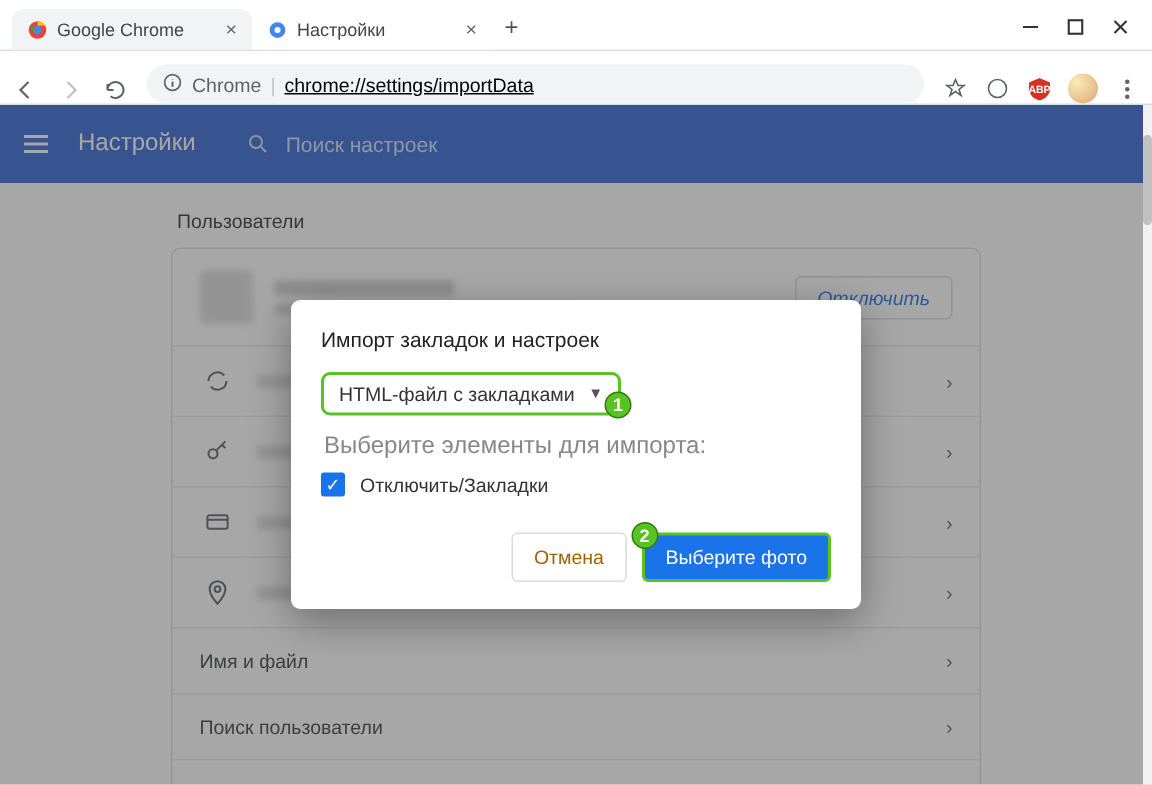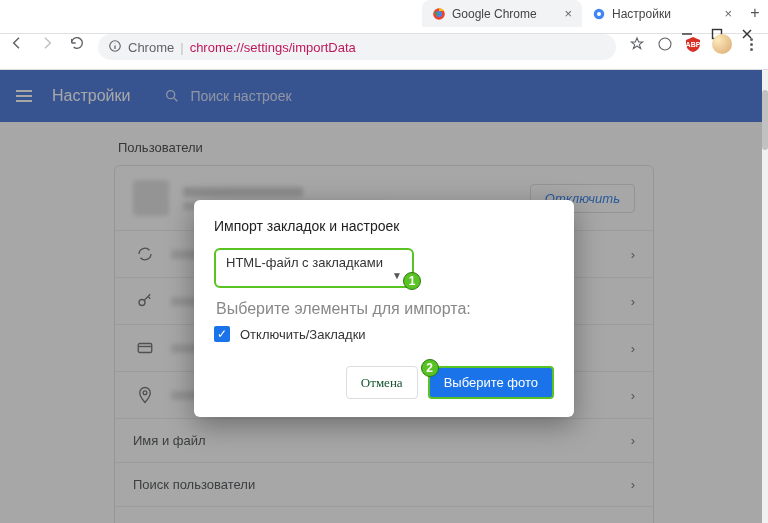--- a/index.html
+++ b/index.html
@@ -1,37 +1,37 @@
 <!DOCTYPE html>
 <html><head>
 <meta charset="utf-8">
 <style>
 * { margin: 0; padding: 0; box-sizing: border-box; font-family: "Segoe UI", Arial, sans-serif; }
 body { width: 768px; height: 523px; background: #fff; overflow: hidden; position: relative; }
 
 
-.titlebar { height: 34px; background: #fff; display: flex; align-items: flex-end; border-bottom: 1px solid #e0e0e0; flex-direction: column; }
+.titlebar { height: 34px; background: #fff; display: flex; align-items: flex-end; border-bottom: 1px solid #e0e0e0; }
 .tabs { display: flex; gap: 0; padding-left: 8px; flex: 1; }
 .tab { display: flex; align-items: center; gap: 6px; padding: 6px 10px; font-size: 12px; color: #444; background: #f1f3f4; border-radius: 8px 8px 0 0; min-width: 160px; position: relative; }
 .tab.active { background: #fff; }
 .tab .favicon { width: 14px; height: 14px; display: flex; align-items: center; justify-content: center; }
 .tab .close { margin-left: auto; font-size: 13px; color: #666; cursor: pointer; }
 .newtab { width: 26px; height: 26px; display: flex; align-items: center; justify-content: center; color: #555; font-size: 16px; }
 .winbtns { margin-left: auto; display: flex; gap: 16px; padding: 0 14px 8px 0; align-items: center; }
 .winbtn { width: 14px; height: 14px; display: flex; align-items: center; justify-content: center; color: #333; }
 
 
-.addrbar { height: 36px; background: #fff; display: flex; align-items: flex-start; padding: 0 8px; gap: 12px; border-bottom: 1px solid #dadce0; }
+.addrbar { height: 36px; background: #fff; display: flex; align-items: flex-end; padding: 0 8px; gap: 12px; border-bottom: 1px solid #dadce0; }
 .navbtn { width: 18px; height: 18px; display: flex; align-items: center; justify-content: center; color: #5f6368; }
 .navbtn.disabled { color: #bdc1c6; }
 .omnibox { flex: 1; display: flex; align-items: center; gap: 6px; background: #f1f3f4; border-radius: 14px; height: 26px; padding: 0 10px; font-size: 13px; color: #5f6368; }
 .omnibox .sec { color: #5f6368; }
 .omnibox .label { color: #5f6368; }
 .omnibox .sep { color: #c0c0c0; }
-.omnibox .url { color: #be185d; }
+.omnibox .url { color: #000000; text-decoration: underline; }
 .ext { display: flex; gap: 10px; align-items: center; }
 .exticon { width: 18px; height: 18px; display: flex; align-items: center; justify-content: center; }
 .avatar { width: 20px; height: 20px; border-radius: 50%; background: radial-gradient(circle at 30% 30%, #fceabb, #d9a76f); }
 .dots { display:flex; flex-direction: column; gap: 2px; }
 .dots span { width: 3px; height: 3px; background:#5f6368; border-radius:50%; }
 
 
 .settingsbar { height: 52px; background: #3367d6; display: flex; align-items: center; padding: 0 16px; color: #fff; gap: 20px; }
 .hamburger { display: flex; flex-direction: column; gap: 3px; }
 .hamburger span { width: 16px; height: 2px; background: #fff; }
@@ -58,29 +58,29 @@
 
 .overlay { position: absolute; top: 70px; left: 0; right: 6px; bottom: 0; background: rgba(60,60,60,0.45); }
 
 
 .scroll { position:absolute; right:0; top:70px; width:6px; bottom:0; background:#f1f1f1; }
 .thumb { width:6px; height:60px; background:#c1c1c1; border-radius:3px; margin-top:20px;}
 
 
 .modal { position: absolute; left: 50%; top: 200px; transform: translateX(-50%); width: 380px; background: #fff; border-radius: 6px; box-shadow: 0 8px 28px rgba(0,0,0,.35); padding: 18px 20px; z-index: 10; }
 .mtitle { font-size: 14px; color: #222; margin-bottom: 14px; }
-.select { border: 2.5px solid #58c322; border-radius: 6px; padding: 5px 10px; display: flex; width: 200px; font-size: 13px; color: #333; position: relative; cursor:pointer;flex-direction:column; }
+.select { border: 2.5px solid #58c322; border-radius: 6px; padding: 5px 10px; display: flex; align-items: center; width: 200px; font-size: 13px; color: #333; position: relative; cursor:pointer; }
 .select .tri { margin-left:auto; color:#555; font-size:10px;}
 .badge { position:absolute; width:18px; height:18px; border-radius:50%; background:#58c322; color:#fff; font-size:12px; font-weight:bold; display:flex; align-items:center; justify-content:center; right:-9px; bottom:-4px; border:1.5px solid #2d7a0f;}
 .hint { font-size: 16px; color: #888; margin: 12px 0 8px 2px; }
 .check { display:flex; align-items:center; gap:10px; font-size:13px; color:#333; margin-bottom: 24px; }
 .cb { width:16px; height:16px; background:#1a73e8; border-radius:2px; display:flex; align-items:center; justify-content:center; color:#fff; font-size:12px; }
 .modalbtns { display:flex; justify-content:flex-end; gap:10px; position: relative; }
 .btn { font-size:13px; padding:7px 14px; border-radius:4px; cursor:pointer; }
-.btn-cancel { background:#fff; color:#14532d; border:1px solid #dadce0;font-family:Liberation Serif, serif; }
+.btn-cancel { background:#fff; color:#a16207; border:1px solid #dadce0; }
 .btn-primary { background:#1a73e8; color:#fff; border:2.5px solid #58c322; position:relative; font-weight:500; }
 .btn-primary .badge { left:-9px; top:-9px; right:auto; bottom:auto; }
 </style>
 </head>
 <body>
 
 <div class="titlebar">
   <div class="tabs">
     <div class="tab">
       <span class="favicon">

